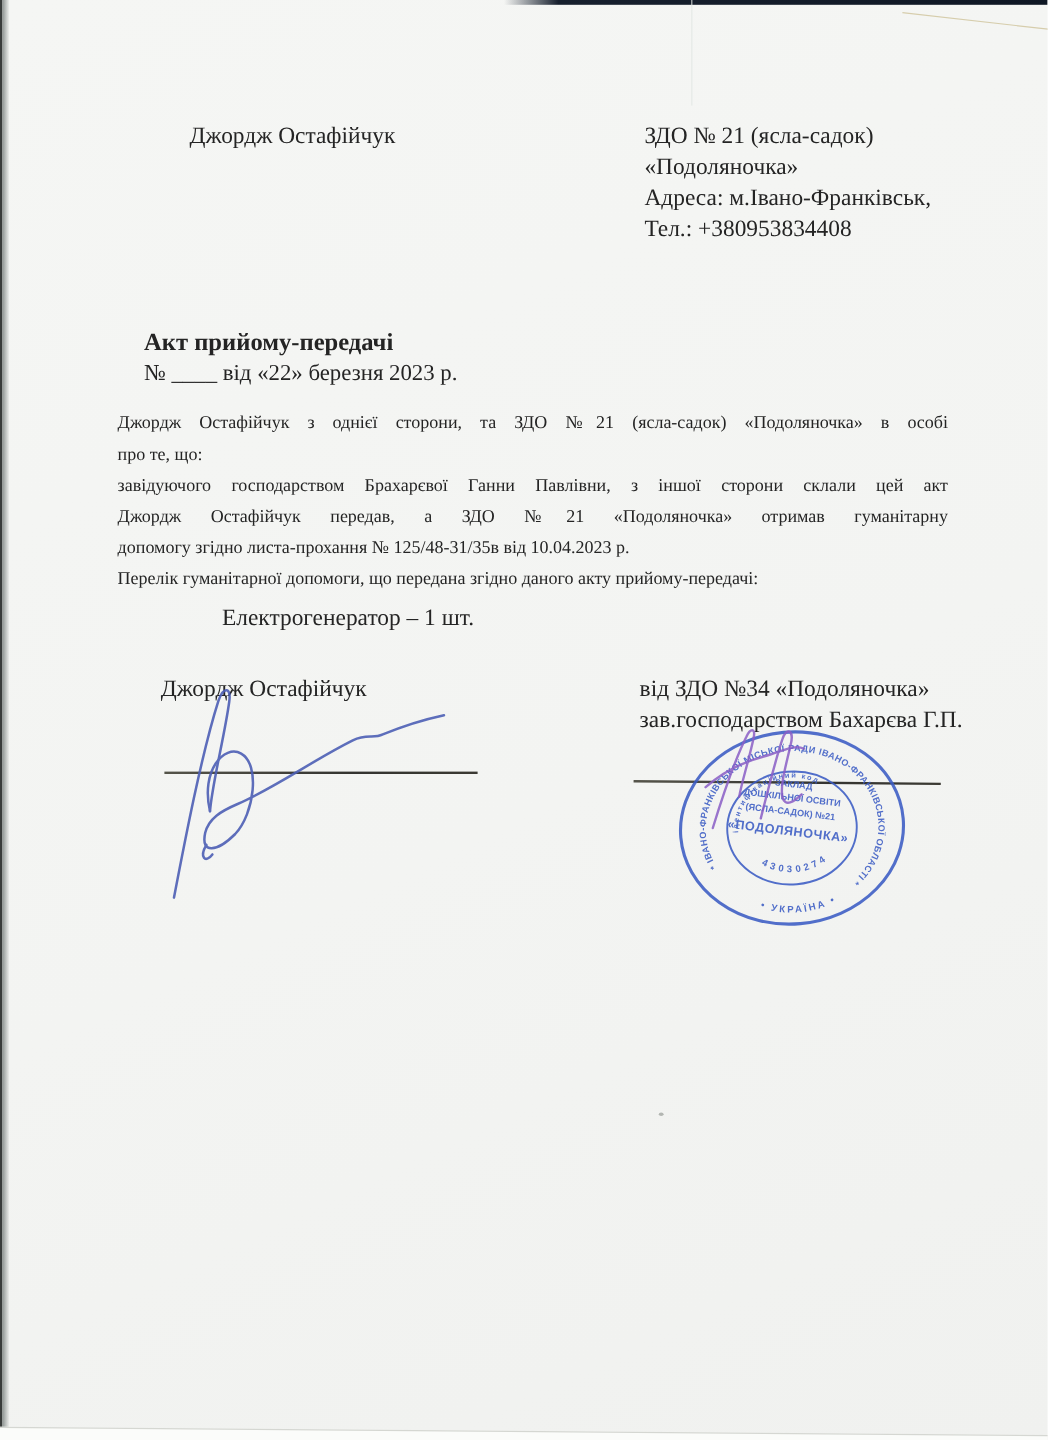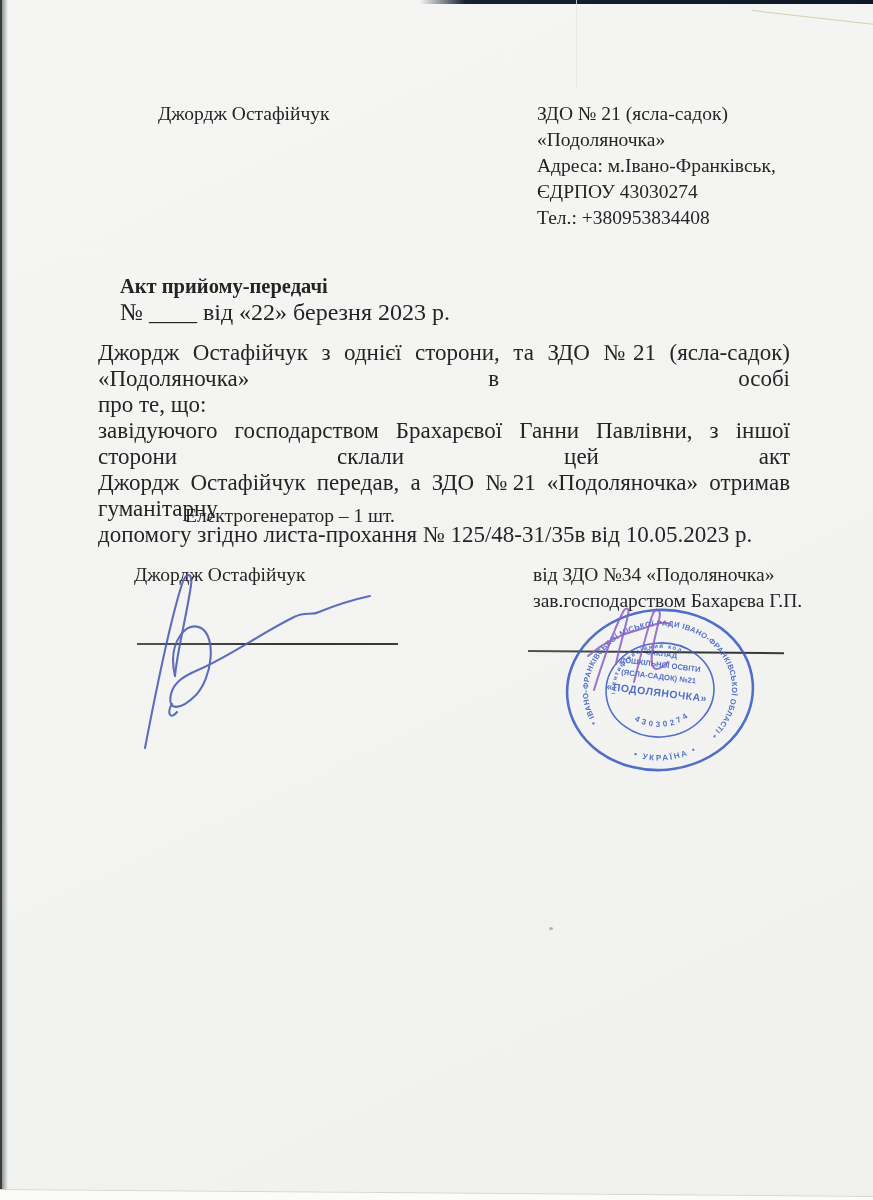--- a/index.html
+++ b/index.html
@@ -16,23 +16,23 @@
   .edge-top-diag{left:752px;top:10px;width:128px;height:1px;background:#d6cdac;transform:rotate(6.5deg);transform-origin:left center}
   .crease-top{left:576px;top:0;width:1px;height:88px;background:#e2e6e3;opacity:.8}
   .edge-bottom{left:-4px;top:1189px;width:900px;height:14px;background:#fbfcfa;border-top:1.5px solid #d5d7d2;transform:rotate(0.45deg);transform-origin:left center}
   .speck{left:549px;top:927px;width:4px;height:3px;border-radius:50%;background:#b3b6b2}
   
   .t{font-size:19.5px;line-height:26px;white-space:nowrap}
   .sender{left:158px;top:101px}
   .recipient{left:537px;top:101px}
   .title-block{left:120px;top:273px;width:670px;text-align:left;white-space:normal}
   .title-block .h{font-weight:bold;font-size:20.5px;line-height:26px}
-  .title-block .s{font-size:24px;line-height:26px}
+  .title-block .s{font-size:19px;line-height:26px}
   .bodytxt{left:98px;top:340px;width:692px}
-  .bodytxt .doc-line{font-size:23px;line-height:26px}
+  .bodytxt .doc-line{font-size:15px;line-height:26px}
   .bodytxt .jfy{text-align:justify;text-align-last:justify;white-space:normal}
   .item{left:185px;top:503px}
   .sig-left-name{left:134px;top:562px}
   .sig-right{left:533px;top:562px}
   .sigline{height:1.6px;background:linear-gradient(to right,#55544a,#343430 60%,#3b3a33)}
   .sigline-l{left:137px;top:643px;width:261px}
   .sigline-r{left:528px;top:650px;width:256px;transform:rotate(0.5deg);transform-origin:left center}
   .ink{stroke-linecap:round;stroke-linejoin:round;fill:none}
   .stamp-txt{font-family:"Liberation Sans",sans-serif;font-weight:bold}
 </style>
@@ -46,36 +46,36 @@
 <div class="abs crease-top"></div>
 <div class="abs edge-bottom"></div>
 <div class="abs speck"></div>
 
 <div class="abs t sender">Джордж Остафійчук</div>
 <div class="abs t recipient">
 
 <div class="t">ЗДО № 21 (ясла-садок)</div>
     <div class="t">«Подоляночка»</div>
     <div class="t">Адреса: м.Івано-Франківськ,</div>
-    <div class="t">ЄДРПОУ 43030274</div>
     <div class="t">Тел.: +380953834408</div>
   </div>
 
 <div class="abs title-block">
   <div class="h">Акт прийому-передачі</div>
   <div class="s">№ ____ від «22» березня 2023 р.</div>
 </div>
 
 <div class="abs bodytxt">
 
 <div class="doc-line jfy">Джордж Остафійчук з однієї сторони, та ЗДО №21 (ясла-садок) «Подоляночка» в особі</div>
     <div class="doc-line">про те, що:</div>
     <div class="doc-line jfy">завідуючого господарством Брахарєвої Ганни Павлівни, з іншої сторони склали цей акт</div>
     <div class="doc-line jfy">Джордж Остафійчук передав, а ЗДО №21 «Подоляночка» отримав гуманітарну</div>
-    <div class="doc-line">допомогу згідно листа-прохання № 125/48-31/35в від 10.05.2023 р.</div>
+    <div class="doc-line">допомогу згідно листа-прохання № 125/48-31/35в від 10.04.2023 р.</div>
+    <div class="doc-line">Перелік гуманітарної допомоги, що передана згідно даного акту прийому-передачі:</div>
   </div>
 
 <div class="abs t item">Електрогенератор – 1 шт.</div>
 
 <div class="abs t sig-left-name">Джордж Остафійчук</div>
 <div class="abs t sig-right">
   <div>від ЗДО №34 «Подоляночка»</div>
   <div>зав.господарством Бахарєва Г.П.</div>
 </div>
 

